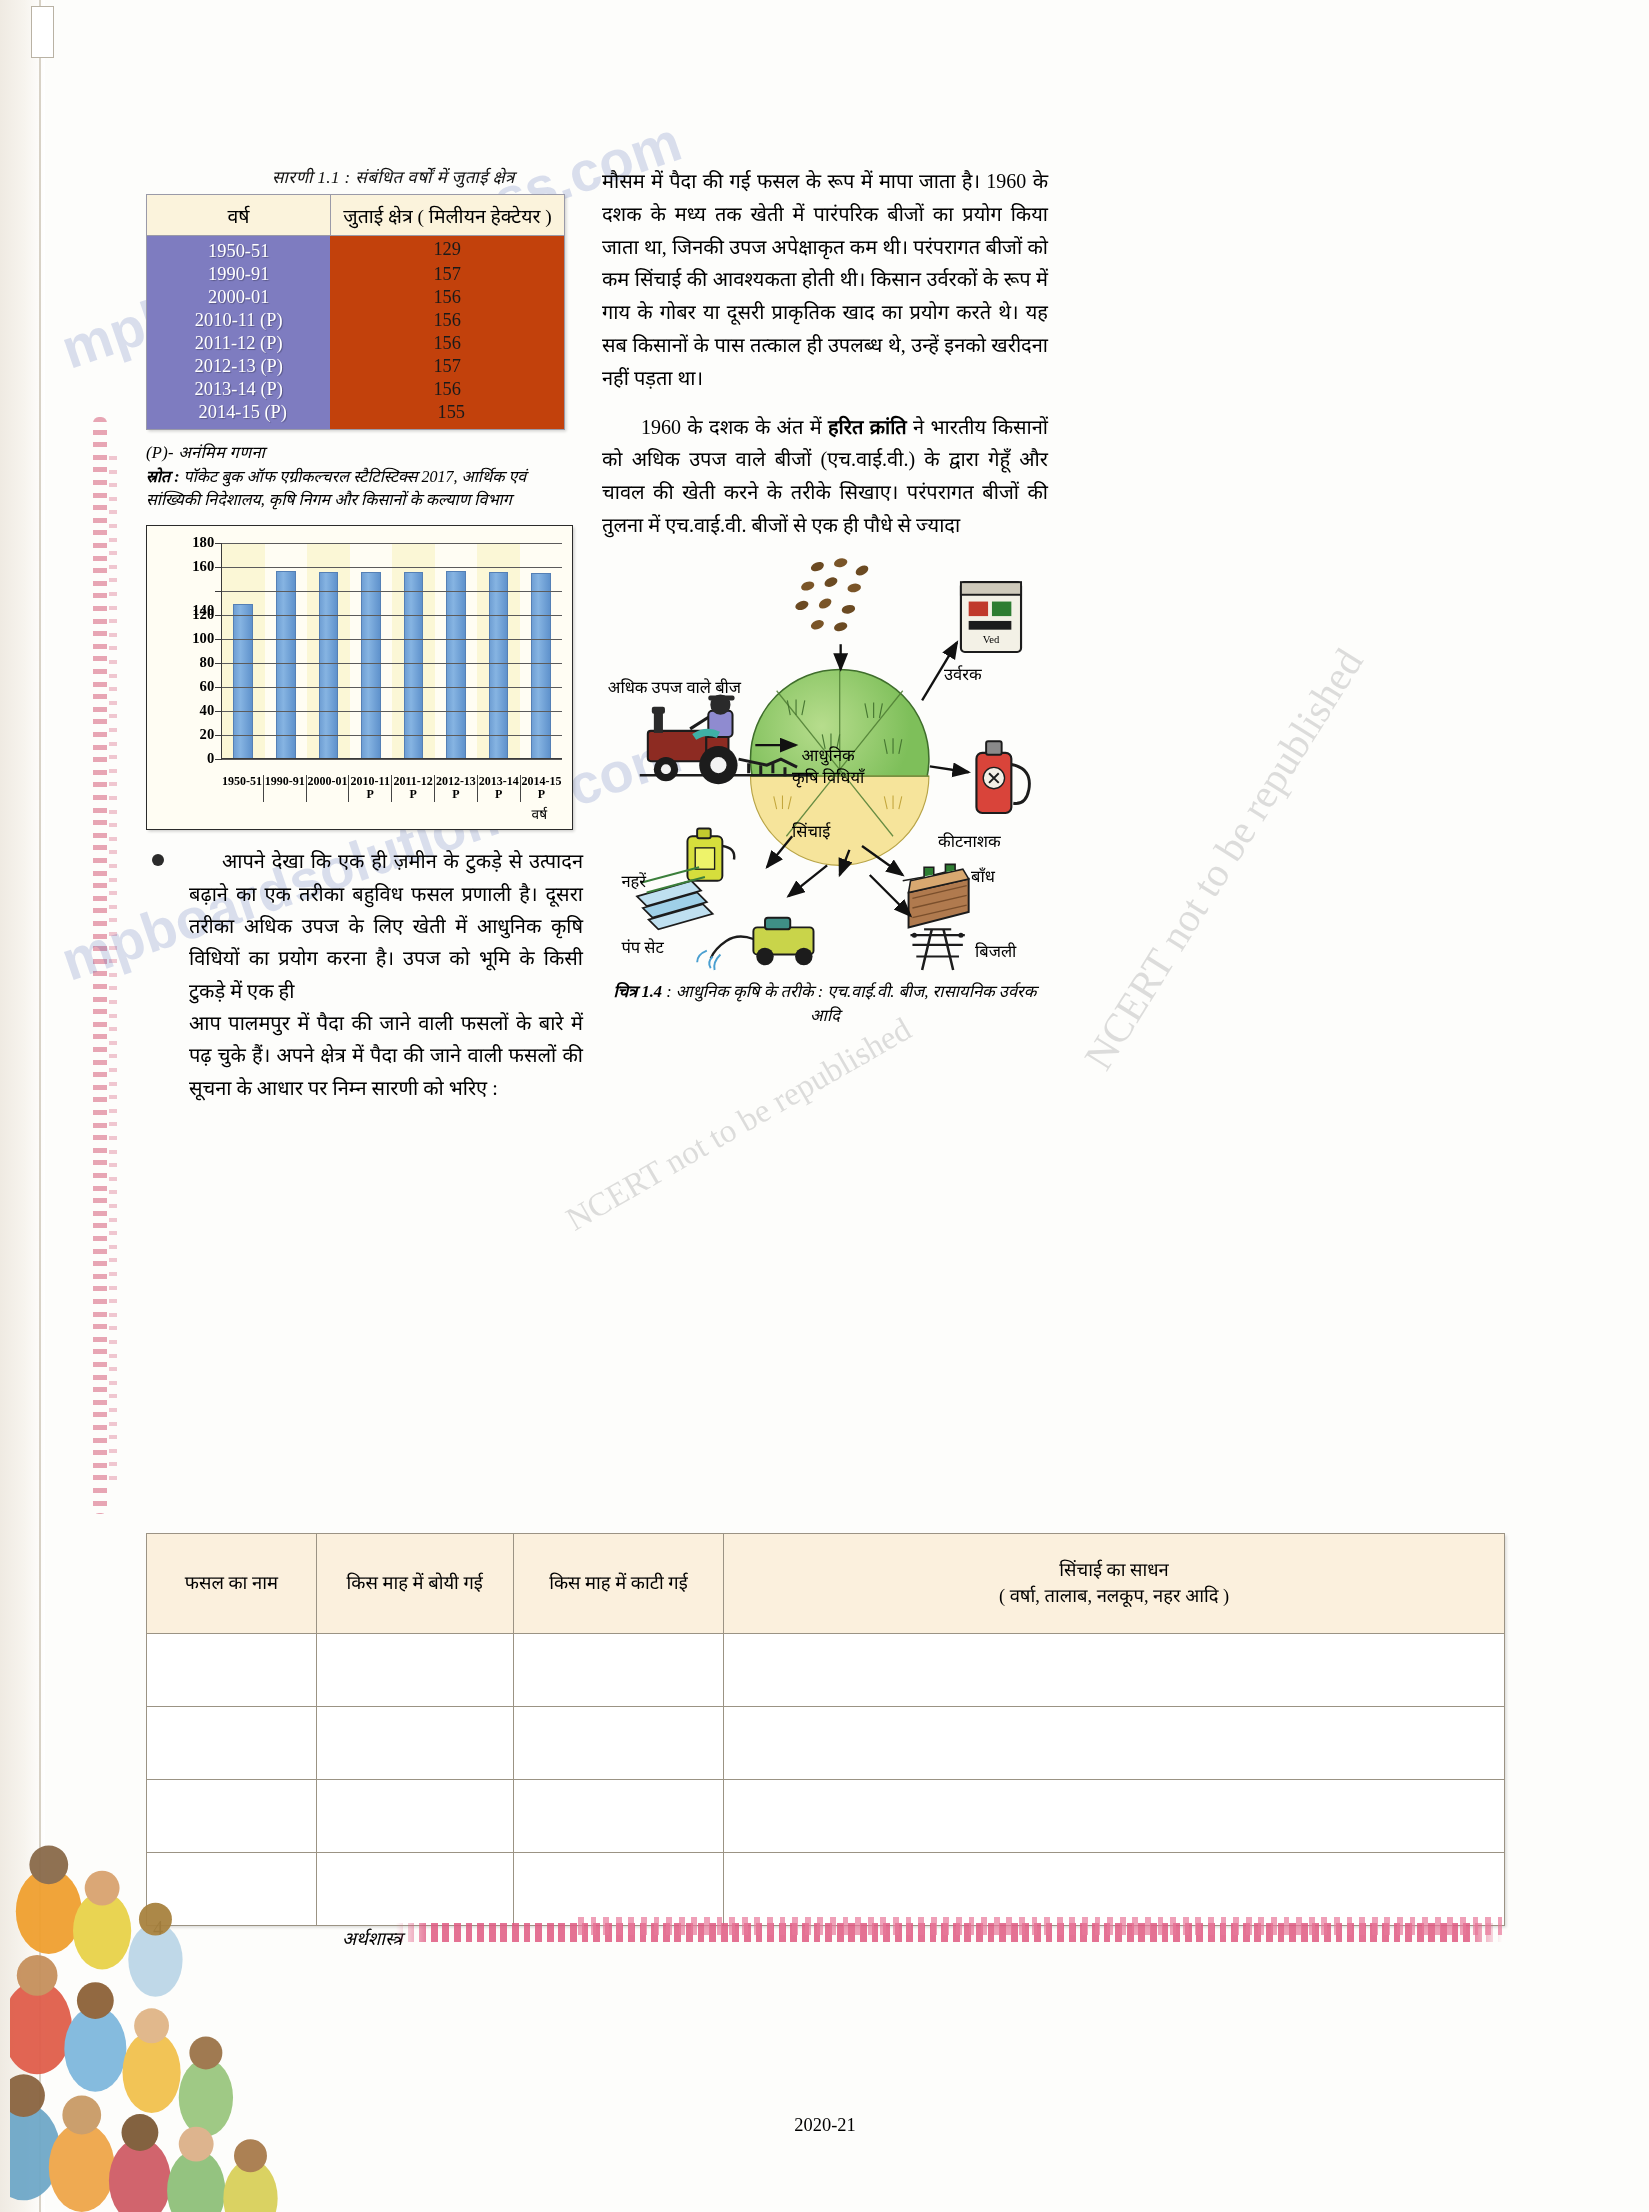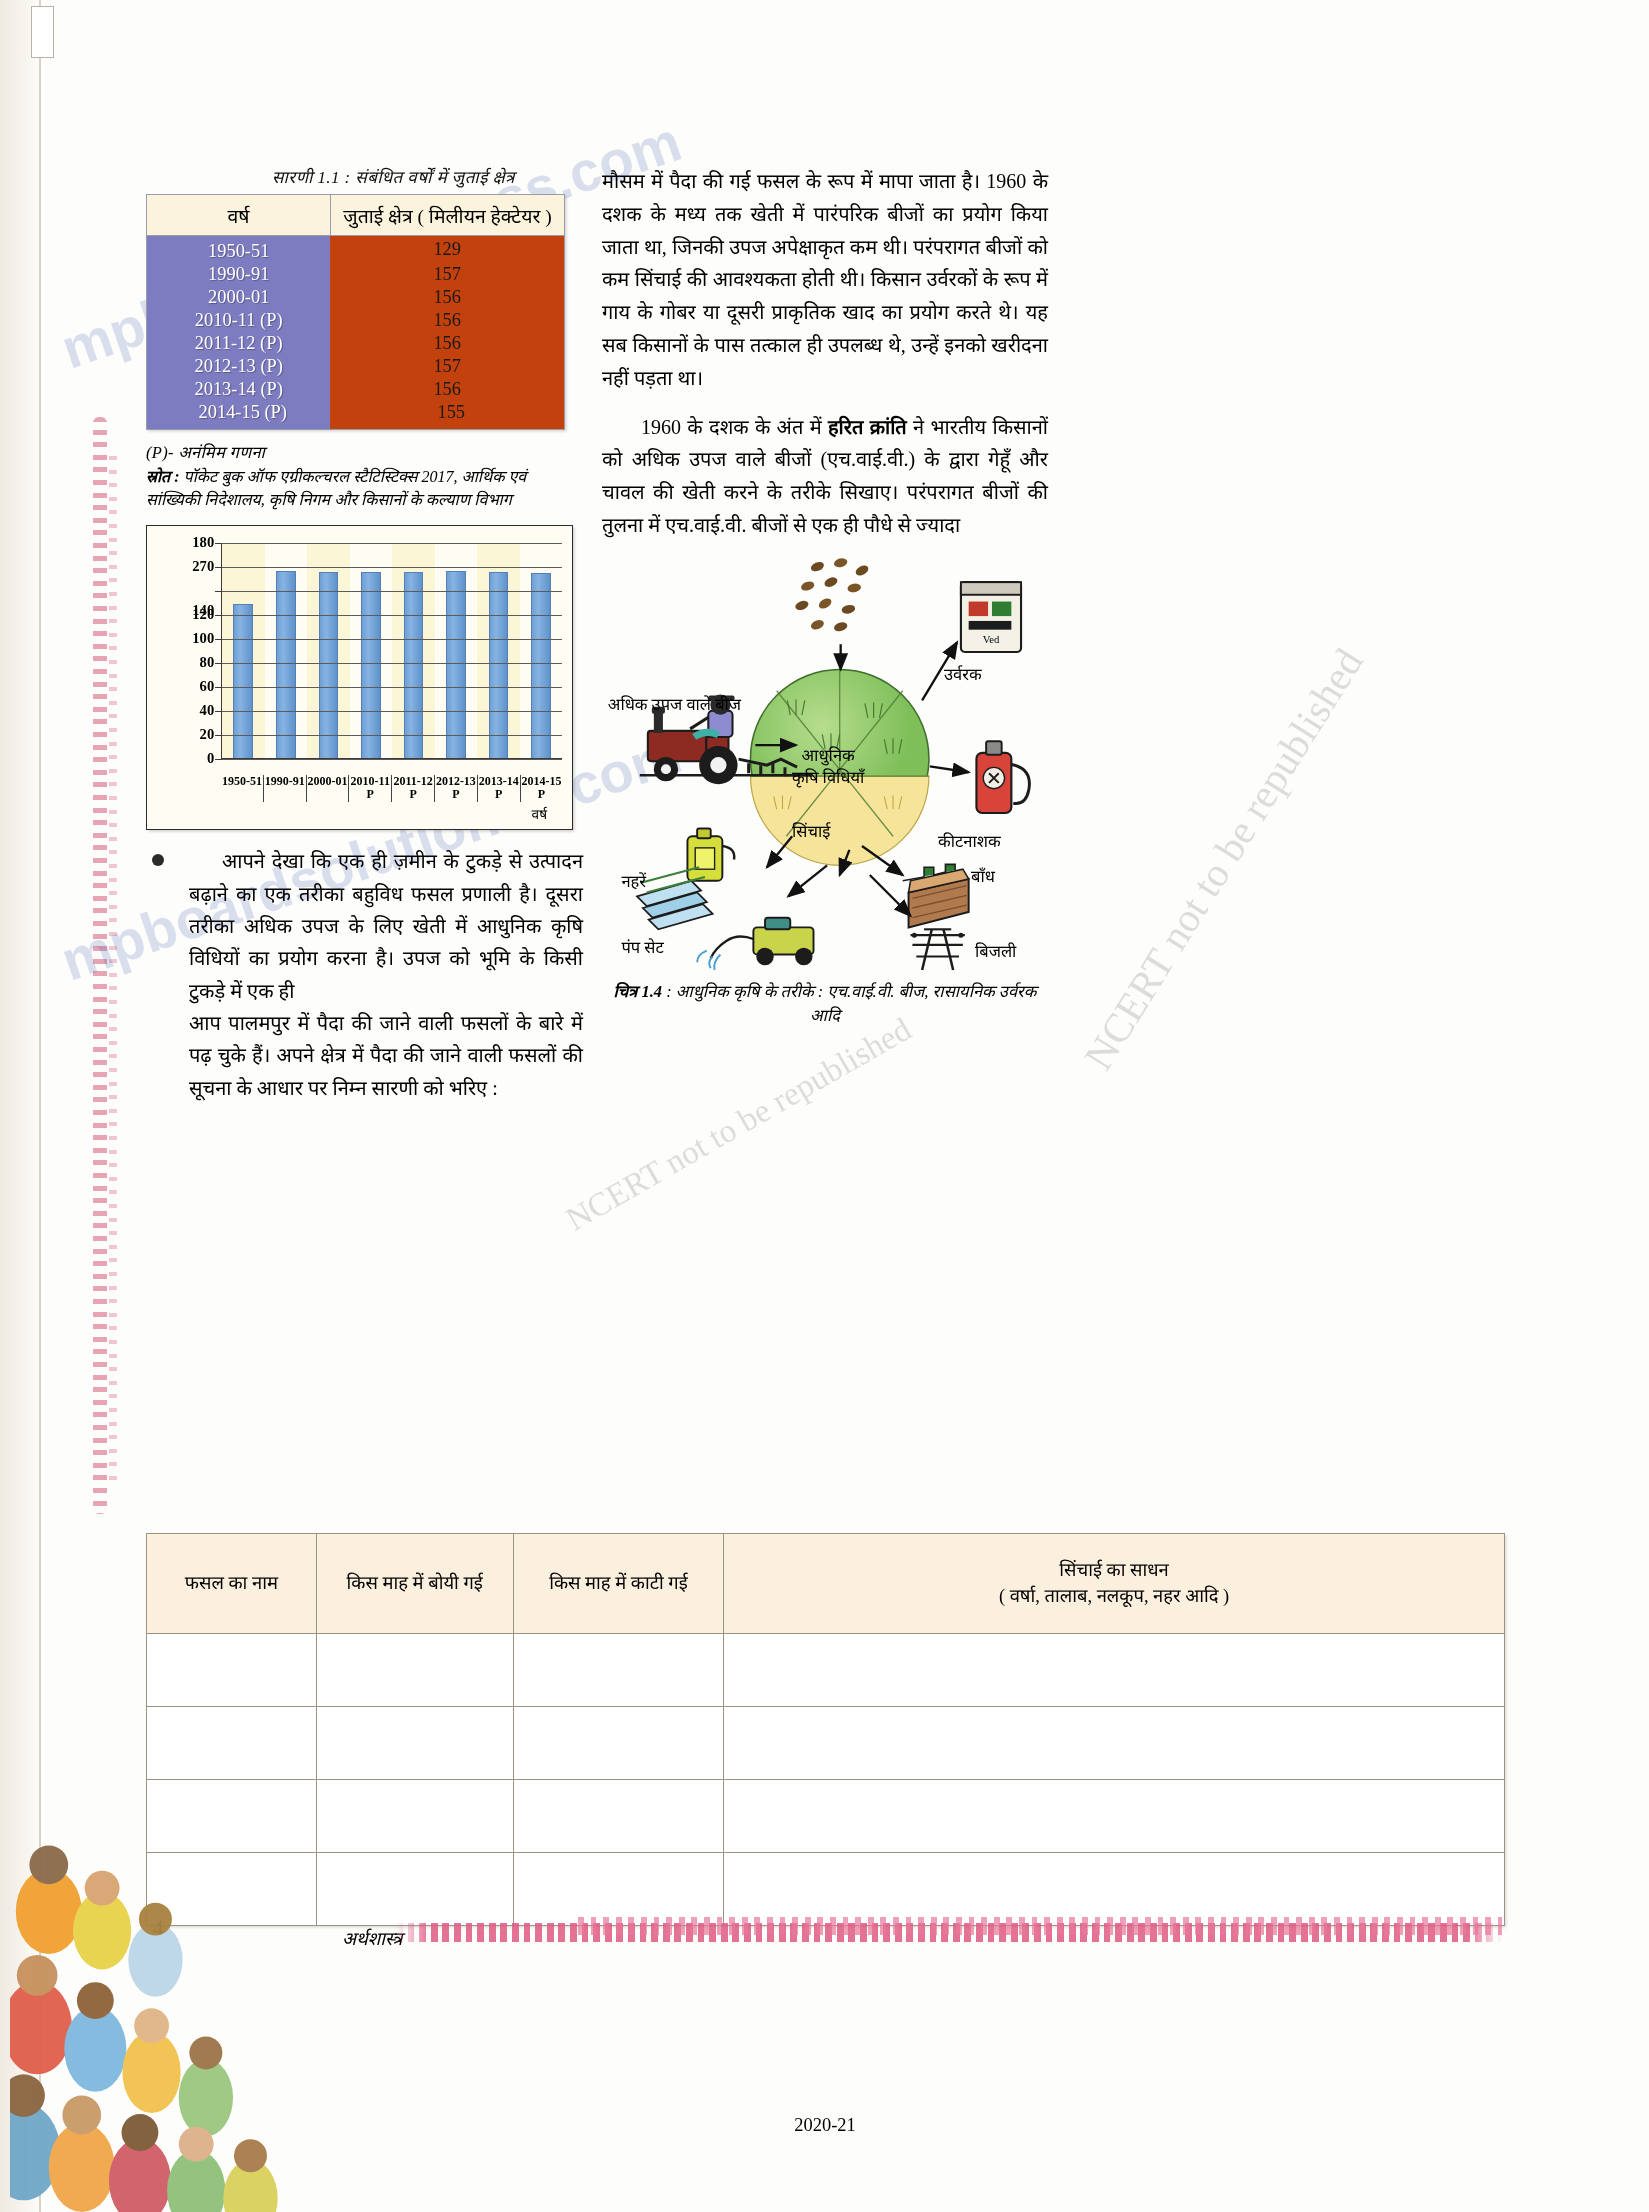--- a/index.html
+++ b/index.html
@@ -231,21 +231,21 @@
           <div class="ytickmark" style="top: 44.4444%;"></div>
           <div class="ytick" style="top: 44.4444%;">100</div>
           <div class="gridline" style="top: 33.3333%;"></div>
           <div class="ytickmark" style="top: 33.3333%;"></div>
           <div class="ytick" style="top: 33.3333%;">120</div>
           <div class="gridline" style="top: 22.2222%;"></div>
           <div class="ytickmark" style="top: 22.2222%;"></div>
           <div class="ytick" style="top: 22.2222%; margin-top: 20px;">140</div>
           <div class="gridline" style="top: 11.1111%;"></div>
           <div class="ytickmark" style="top: 11.1111%;"></div>
-          <div class="ytick" style="top: 11.1111%;">270</div>
+          <div class="ytick" style="top: 11.1111%;">160</div>
           <div class="gridline" style="top: 0%;"></div>
           <div class="ytickmark" style="top: 0%;"></div>
           <div class="ytick" style="top: 0%;">180</div>
         </div>
       <div class="xaxis"></div>
       <div class="xlabels" id="xlabels">
           <div class="xl">1950-51<span class="p">&nbsp;</span></div>
           <div class="xl">1990-91<span class="p">&nbsp;</span></div>
           <div class="xl">2000-01<span class="p">&nbsp;</span></div>
           <div class="xl">2010-11<span class="p">P</span></div>
@@ -390,21 +390,21 @@
           <path d="M338,218 L378,224"></path>
           <path d="M158,196 L200,196"></path>
           <path d="M196,290 L170,322"></path>
           <path d="M255,304 L245,330"></path>
           <path d="M268,300 L310,330"></path>
           <path d="M232,320 L192,352"></path>
           <path d="M276,330 L318,372"></path>
         </g>
       </svg>
 
-      <div class="lab" style="left:5.8px;top:137px;">अधिक  उपज  वाले  बीज</div>
+      <div class="lab" style="left:5.8px;top:120px;">अधिक  उपज  वाले  बीज</div>
       <div class="lab" style="left:342px;top:107px;">उर्वरक</div>
       <div class="lab" style="left:336px;top:274px;">कीटनाशक</div>
       <div class="lab" style="left:190px;top:190px;text-align:center;line-height:1.3;">आधुनिक<br>कृषि विधियाँ</div>
       <div class="lab" style="left:190px;top:264px;">सिंचाई</div>
       <div class="lab" style="left:19.4px;top:314px;">नहरें</div>
       <div class="lab" style="left:369px;top:309px;">बाँध</div>
       <div class="lab" style="left:19.4px;top:380px;">पंप सेट</div>
       <div class="lab" style="left:373px;top:384px;">बिजली</div>
     </div>
 

